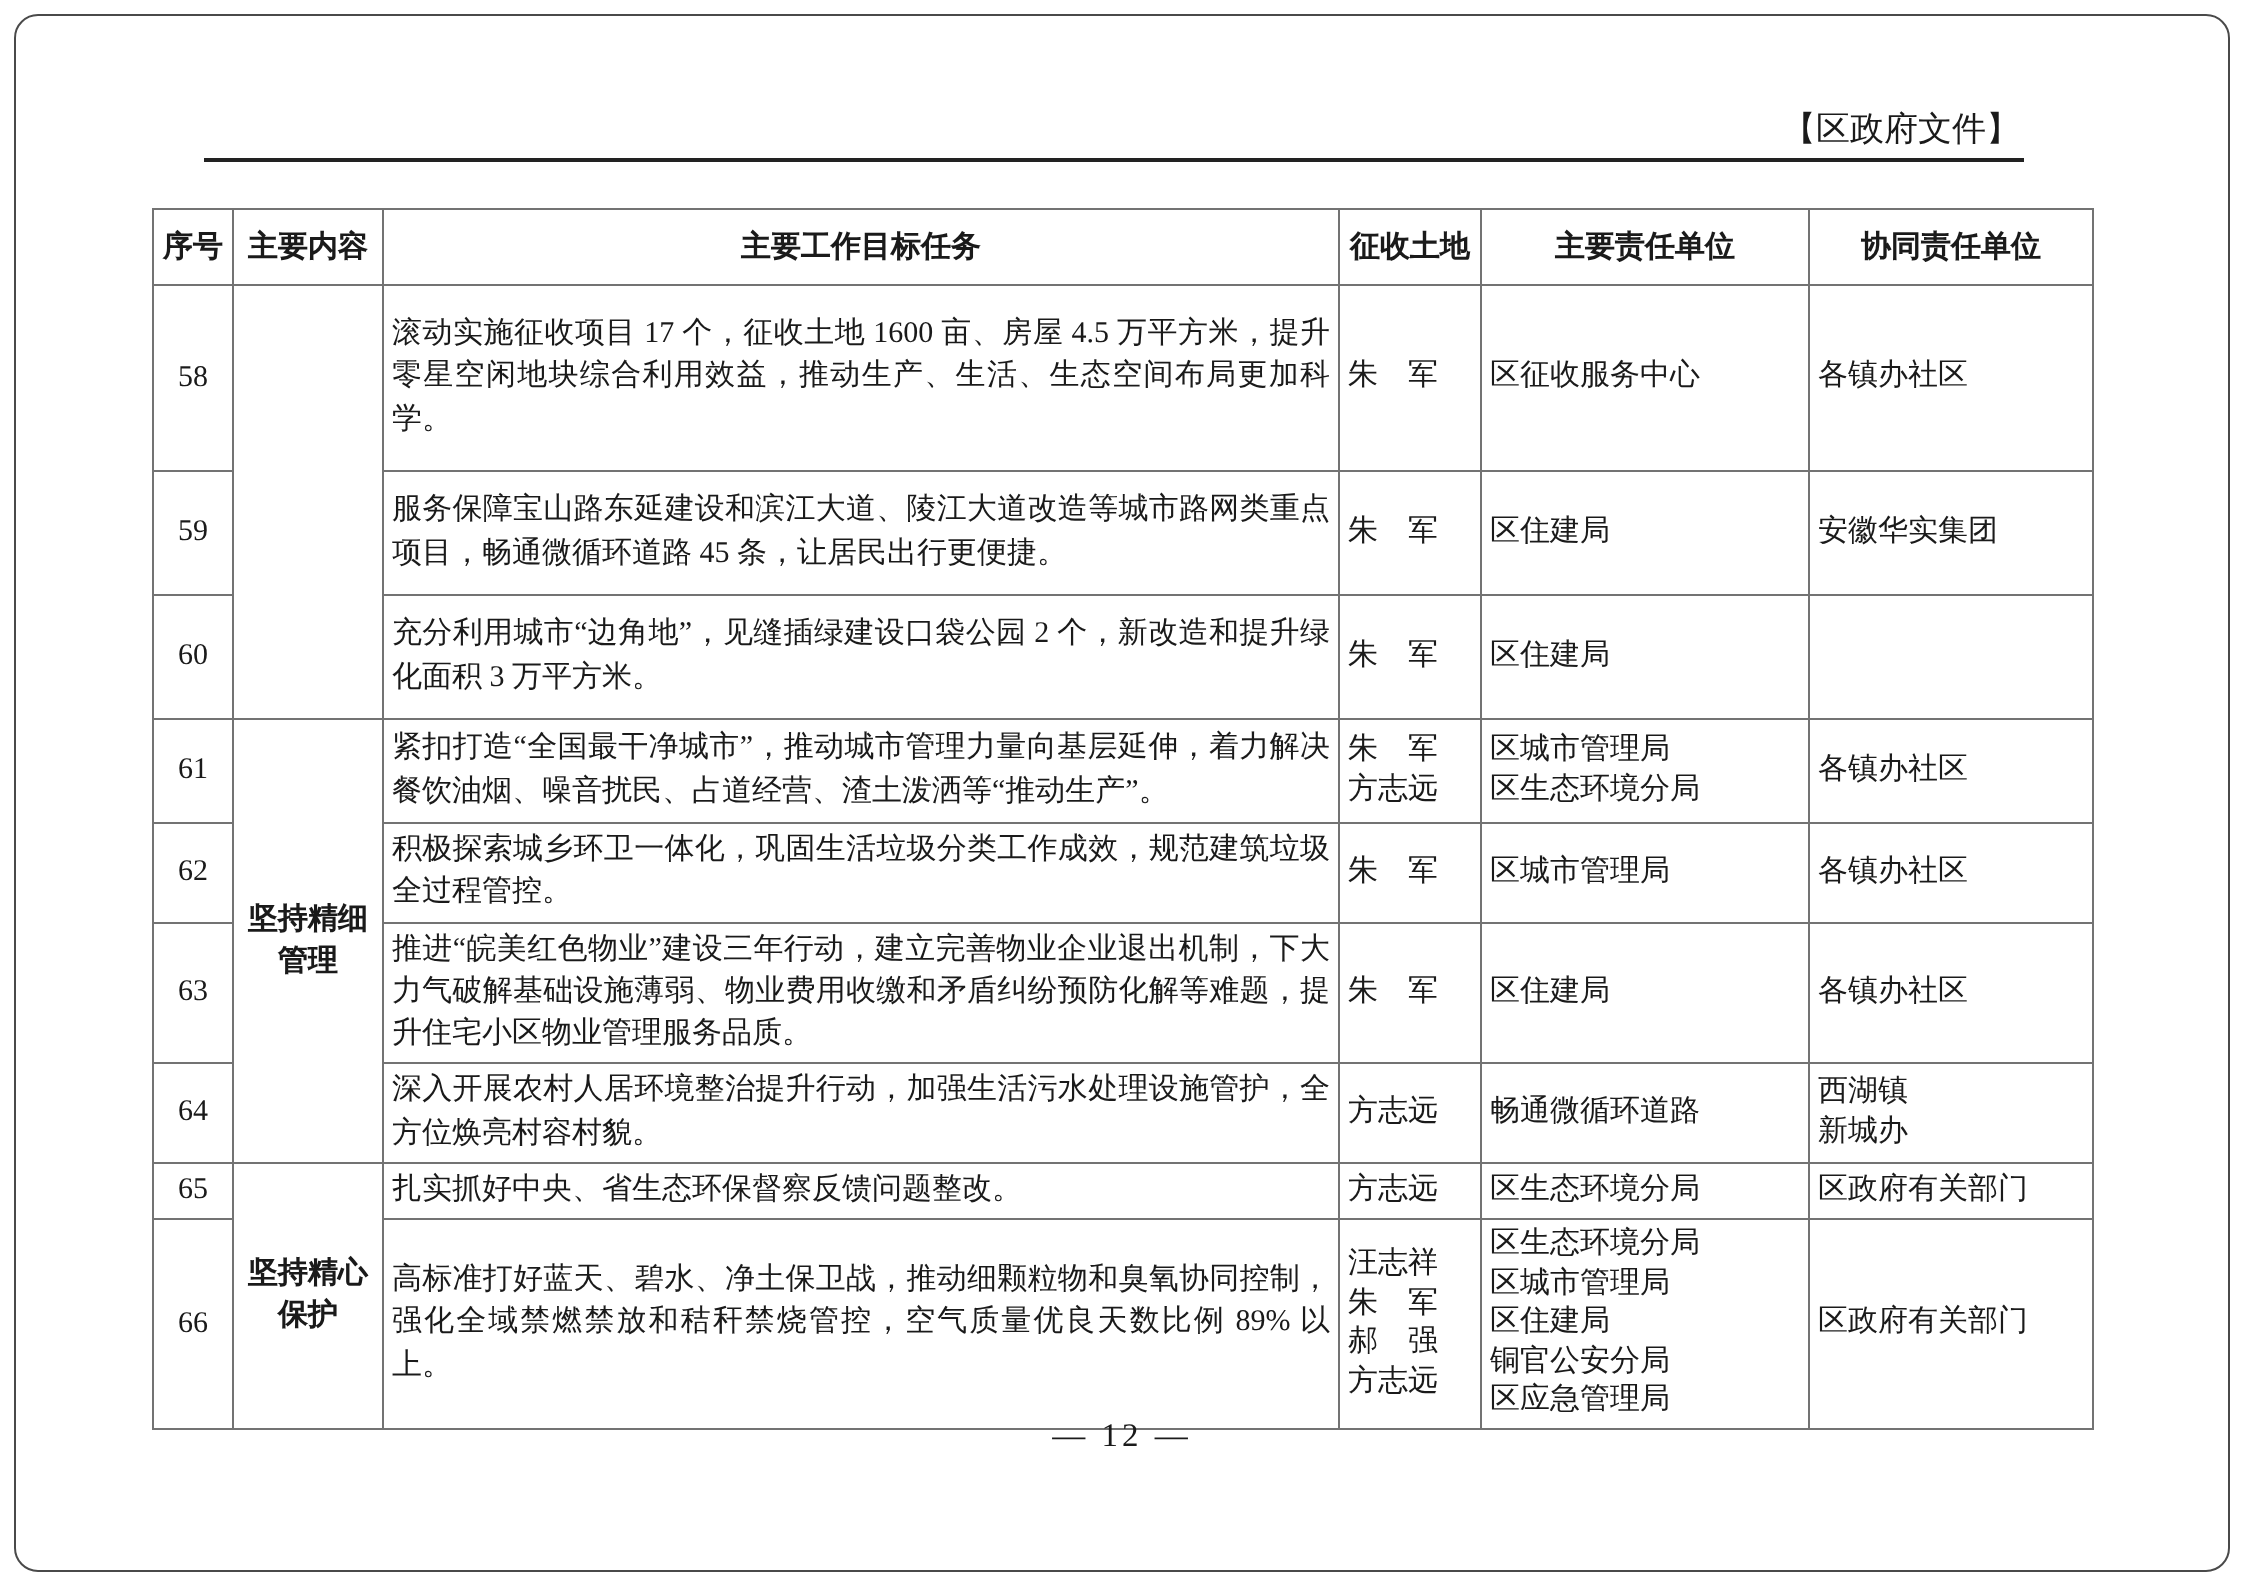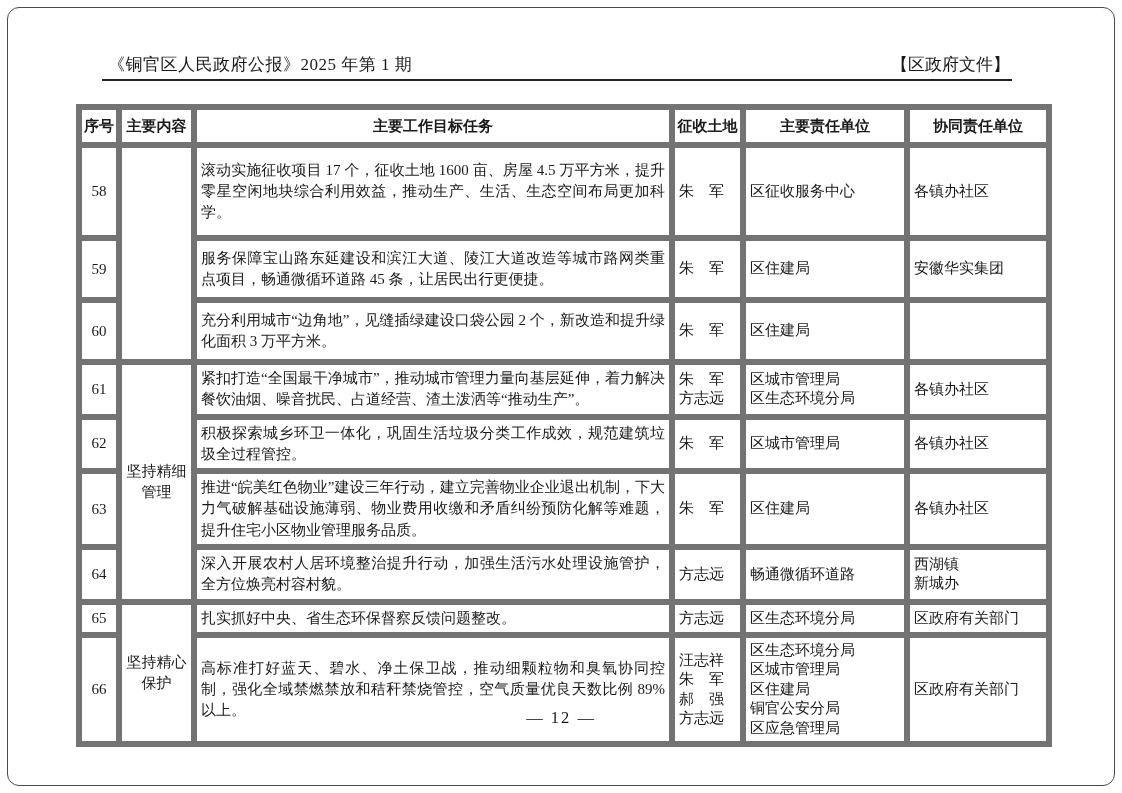--- a/index.html
+++ b/index.html
@@ -54,36 +54,36 @@
   }
   table.gov-table {
     position: absolute;
     left: 76px;
     top: 104px;
     width: 970px;
     border-collapse: collapse;
     table-layout: fixed;
   }
   .gov-table th, .gov-table td {
-    border: 6px solid #737373;
+    border: 1px solid #737373;
     padding: 3px 4px;
     font-size: 15px;
     overflow: hidden;
   }
   .gov-table th {
     font-weight: bold;
     text-align: center;
     padding: 2px;
   }
   .c-no {
     text-align: center;
   }
   .c-content {
     text-align: center;
-    font-weight: normal;
+    font-weight: bold;
     line-height: 1.4;
     padding: 2px 4px;
   }
   .c-task {
     text-align: justify;
     padding: 4px 8px;
     line-height: 1.42;
     margin-top: 28px;
   }
   .c-leader, .c-main, .c-co {
@@ -101,21 +101,20 @@
   }
 </style>
 </head>
 <body>
 
 <div class="page">
 
   <div class="page-frame"></div>
 
   <div class="doc-header">
-    <span class="hl">《铜官区人民政府公报》2025 年第 1 期</span>
     <span class="hr">【区政府文件】</span>
   </div>
   <div class="header-rule"></div>
 
   <table class="gov-table">
     <colgroup>
       <col style="width:40px">
       <col style="width:75px">
       <col style="width:478px">
       <col style="width:71px">

